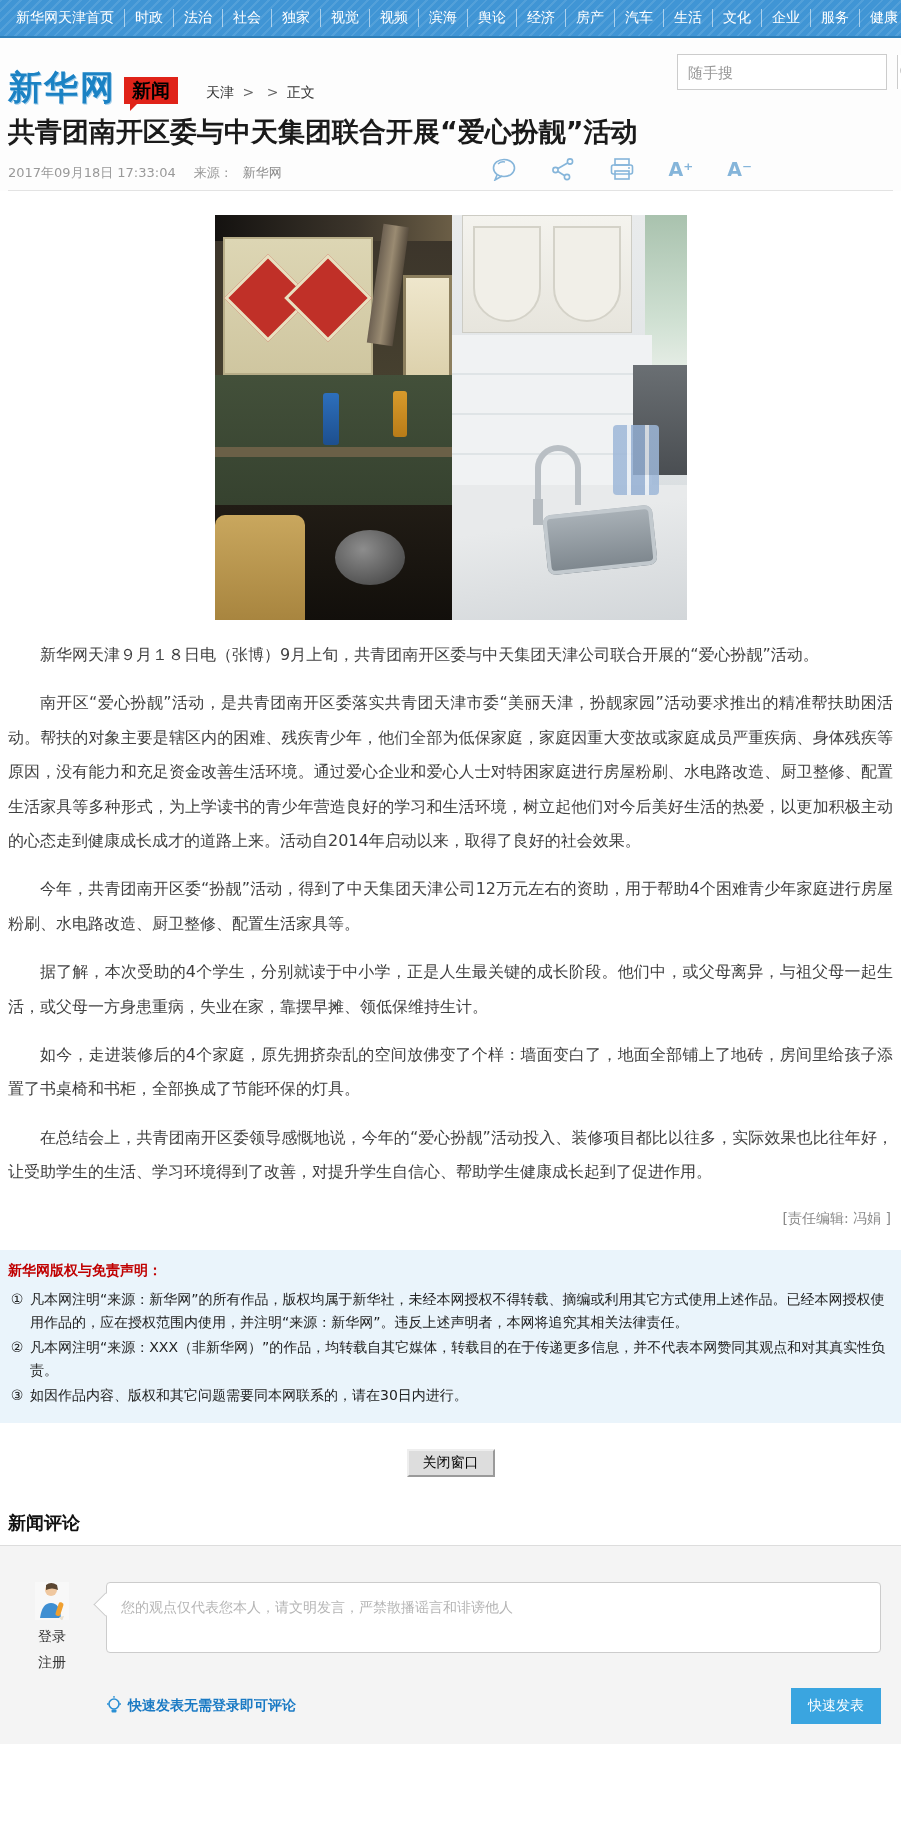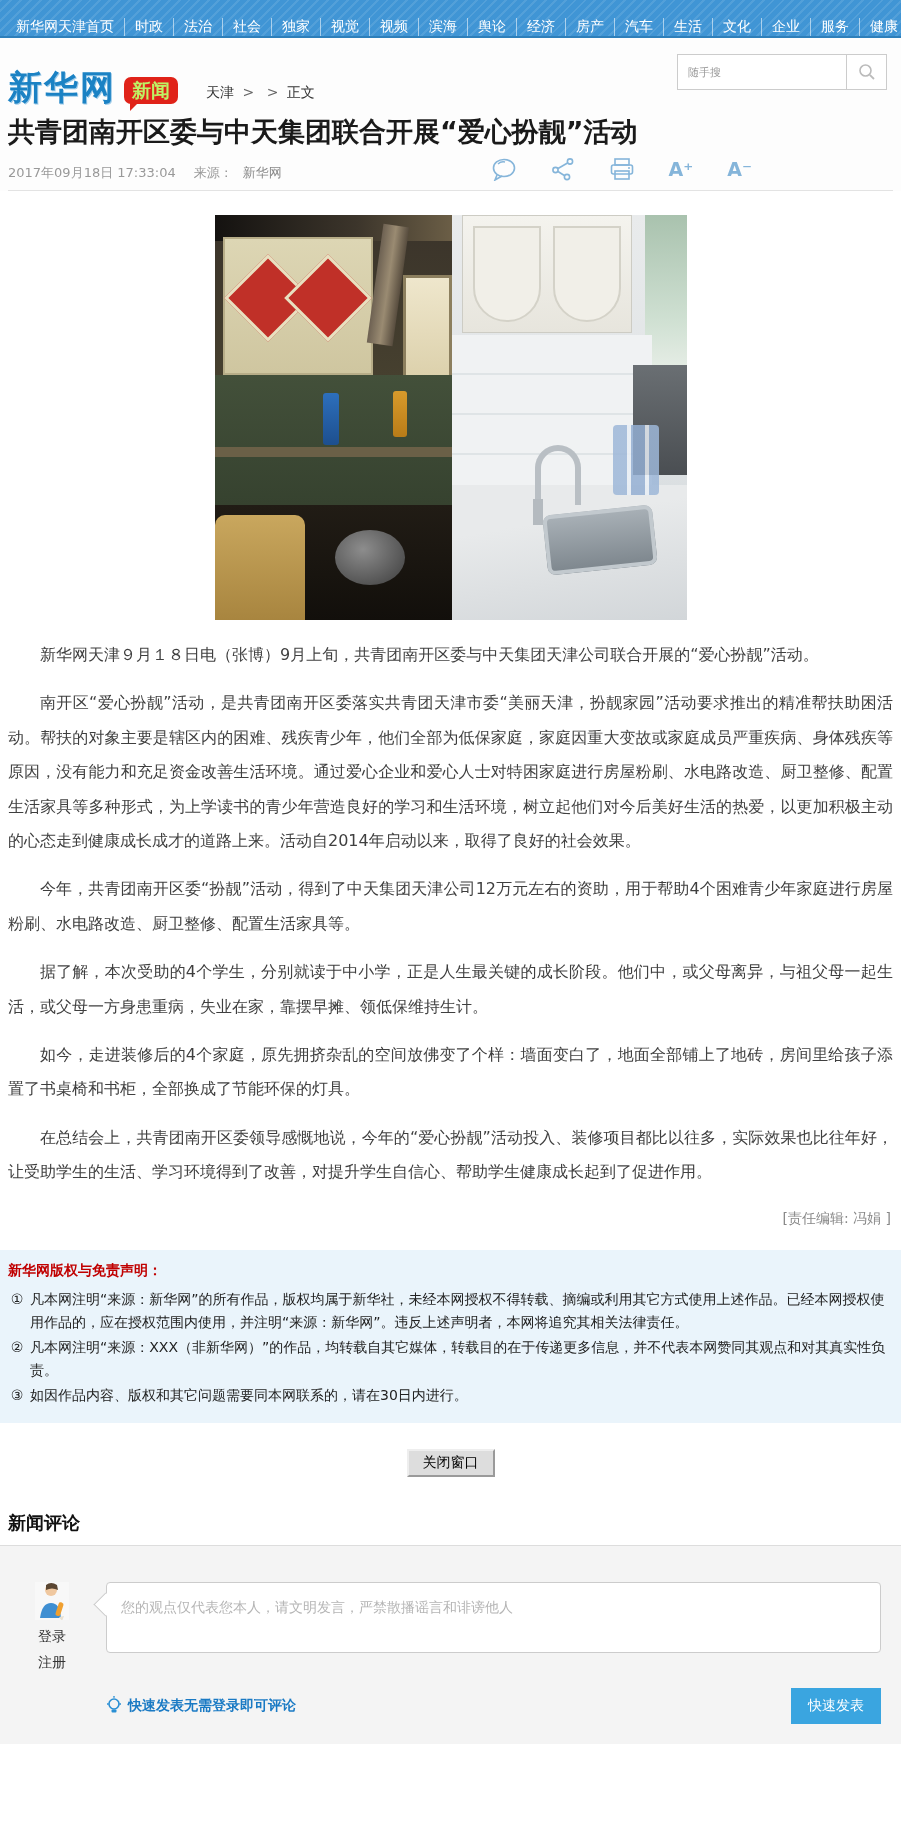--- a/index.html
+++ b/index.html
@@ -3,52 +3,52 @@
 <meta charset="utf-8">
 <style>
   * { margin:0; padding:0; box-sizing:border-box; }
   html,body { background:#fff; }
   body {
     width:901px; margin:0 auto; font-family:"DejaVu Sans","Liberation Sans",sans-serif;
     color:#333; font-size:14px;
   }
   
   .topnav {
-    height:38px; display:flex; align-items:flex-end; padding:0 6px;
+    height:38px; display:flex; align-items:center; padding:0 6px;
     background:#4095d5;
     background-image:repeating-linear-gradient(135deg, rgba(255,255,255,.10) 0 2px, rgba(255,255,255,0) 2px 7px);
     border-bottom:2px solid #2e7fba;
   }
   .topnav a {
     color:#fff; text-decoration:none; font-size:14px; padding:0 10px; white-space:nowrap;
   }
   .topnav a + a { border-left:1px solid rgba(255,255,255,.55); }
   
   .header { position:relative; background:#fdfdfd; padding:14px 8px 0 8px; }
   .brandrow { display:flex; align-items:flex-end; height:52px; }
   .logo {
     font-size:34px; font-weight:bold; color:#1b82c4; letter-spacing:2px;
     text-shadow:1px 1px 0 #9fcbe8; line-height:1; cursor:pointer;
   }
   .badge {
-    position:relative; background:#e02319; color:#bef264; font-size:19px; font-weight:bold;
-    padding:4px 8px; margin-left:8px; line-height:1; cursor:pointer;border-radius:7px;
+    position:relative; background:#e02319; color:#000000; font-size:19px; font-weight:bold;
+    padding:4px 8px; margin-left:8px; line-height:1; cursor:pointer;
   }
   .badge::after {
     content:""; position:absolute; left:6px; bottom:-7px;
     border:4px solid transparent; border-top-color:#e02319; border-left-color:#e02319;
   }
   .breadcrumb { margin-left:28px; font-size:14px; color:#333; padding-bottom:2px; }
   .breadcrumb .sep { color:#666; margin:0 4px; }
   .searchbox {
     position:absolute; top:16px; right:14px; width:210px; height:36px;
     border:1px solid #ccc; background:#fff; display:flex; align-items:center;
   }
   .searchbox input {
-    border:0; outline:none; flex:1; height:100%; padding:0 10px; font-size:11px; color:#0f172a;
+    border:0; outline:none; flex:1; height:100%; padding:0 10px; font-size:15px; color:#0f172a;
     font-family:Liberation Sans, sans-serif; background:transparent;
   }
   .searchbox input::placeholder { color:#999; }
   .search-btn {
     width:40px; height:100%; border-left:1px solid #ccc; display:flex; align-items:center; justify-content:center;
     cursor:pointer; background:#fff;
   }
   .article-title { font-size:27px; font-weight:bold; color:#1a1a1a; margin-top:10px; line-height:1.3; }
   .meta-row {
     position:relative; height:36px; margin-top:6px; border-bottom:1px solid #e3e3e3;

